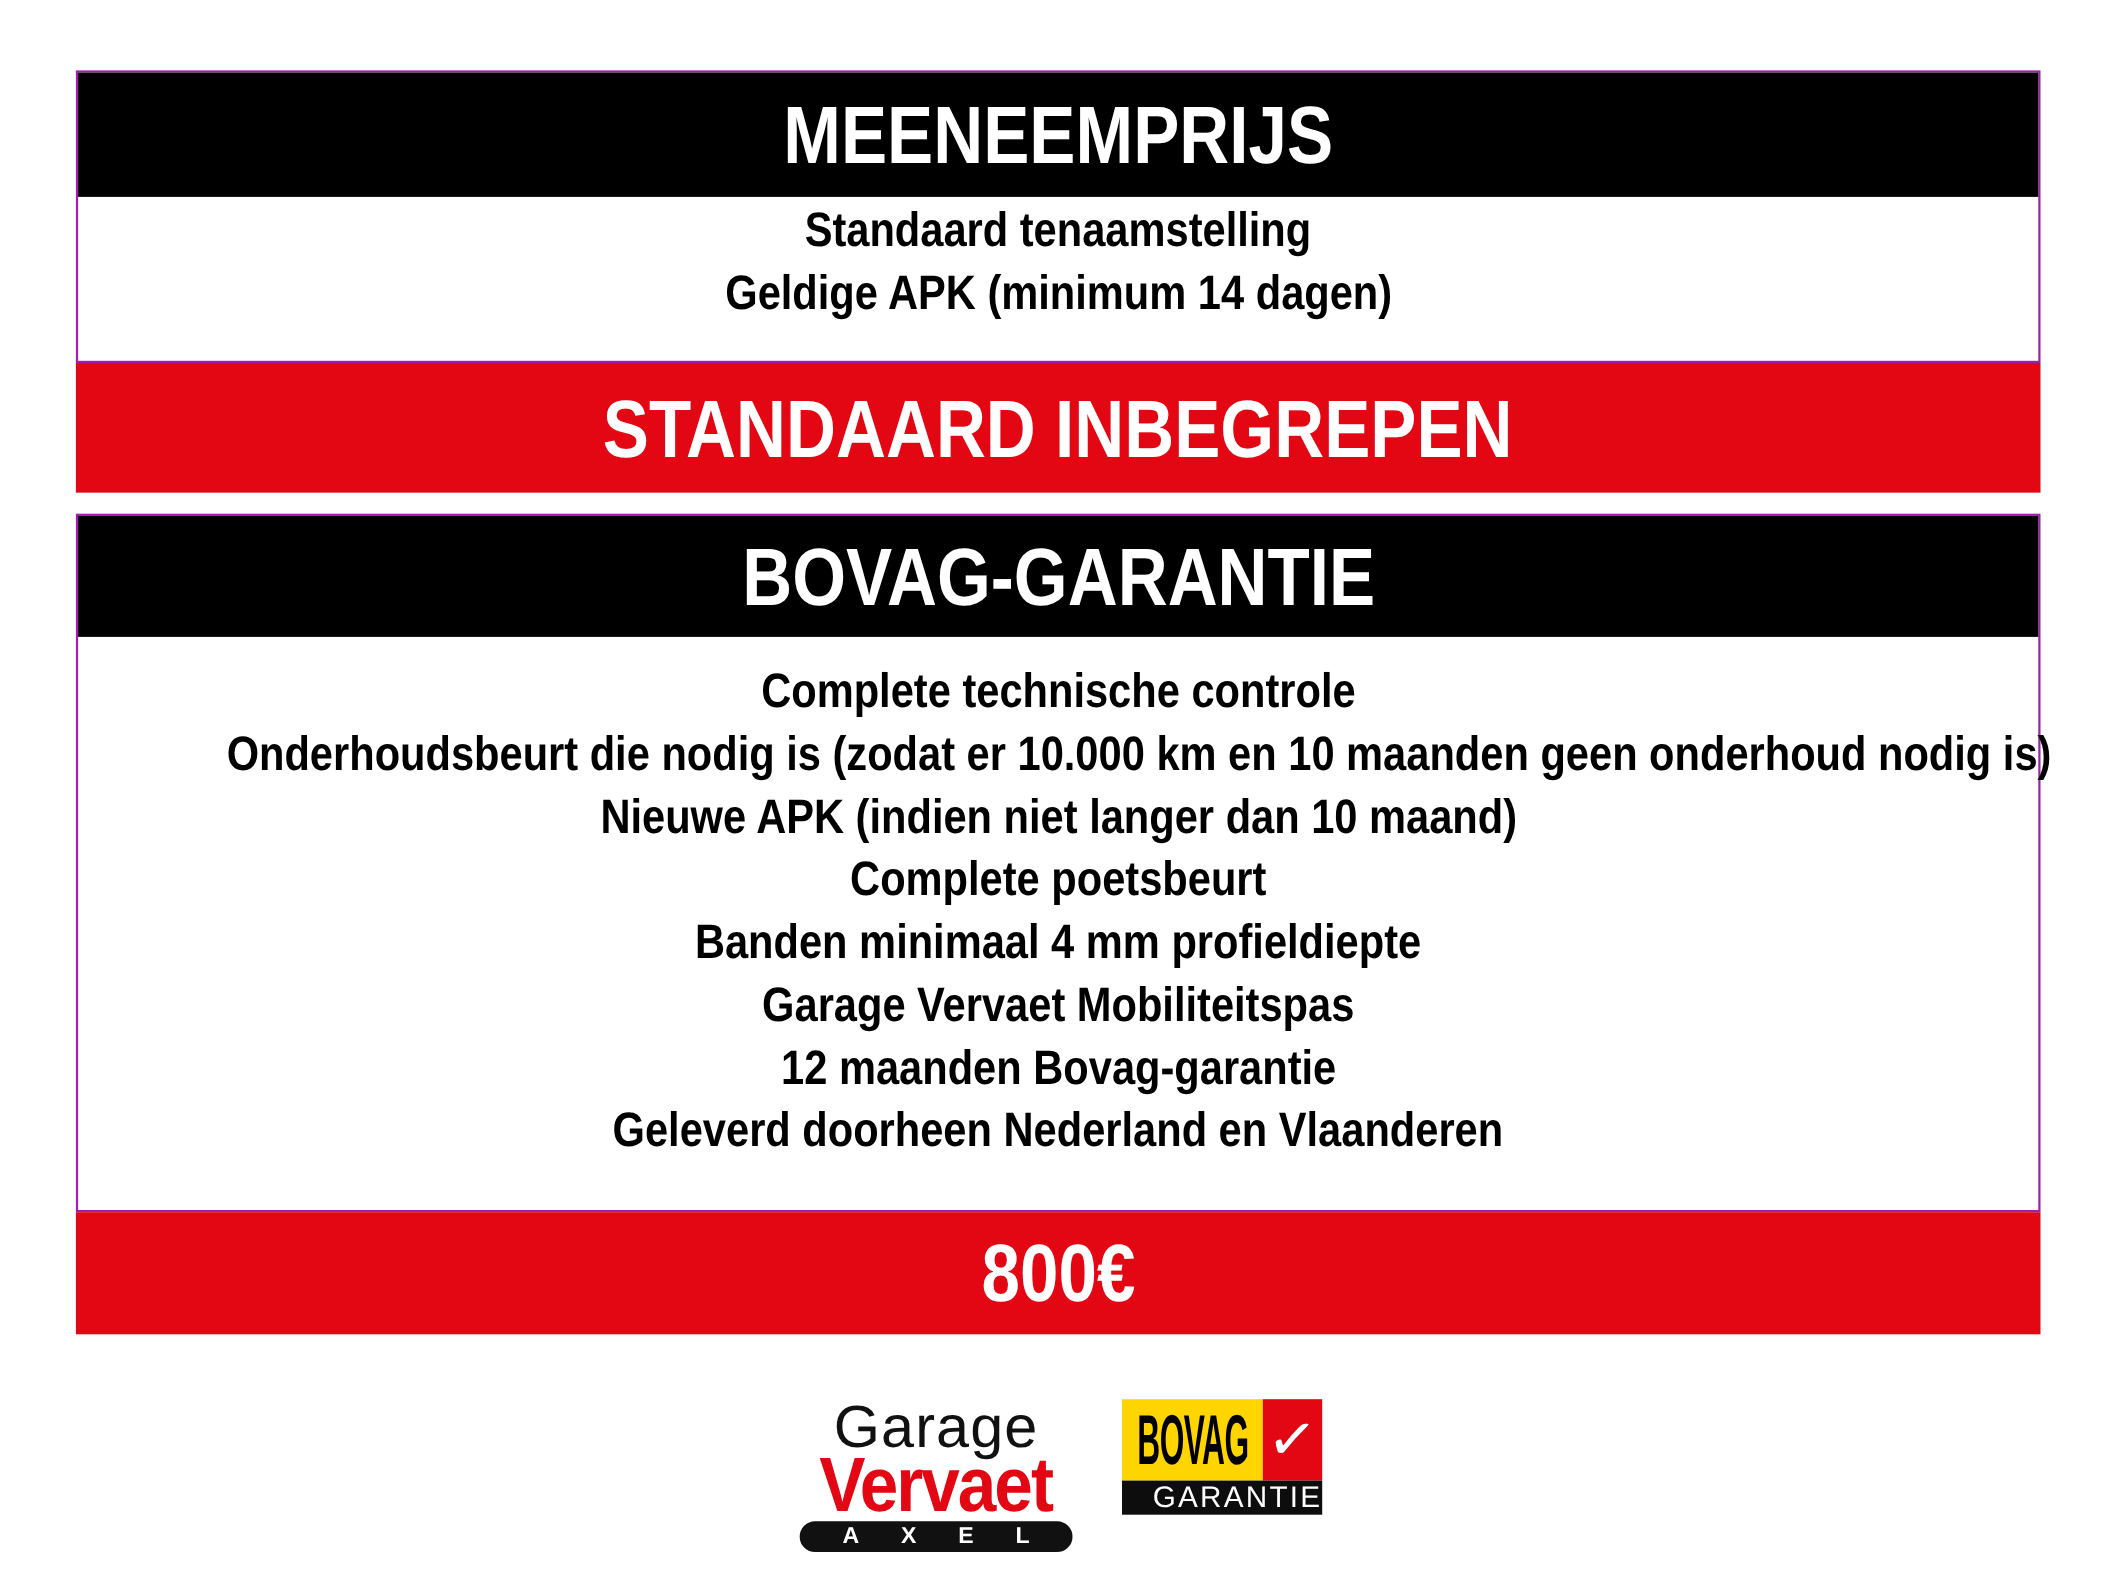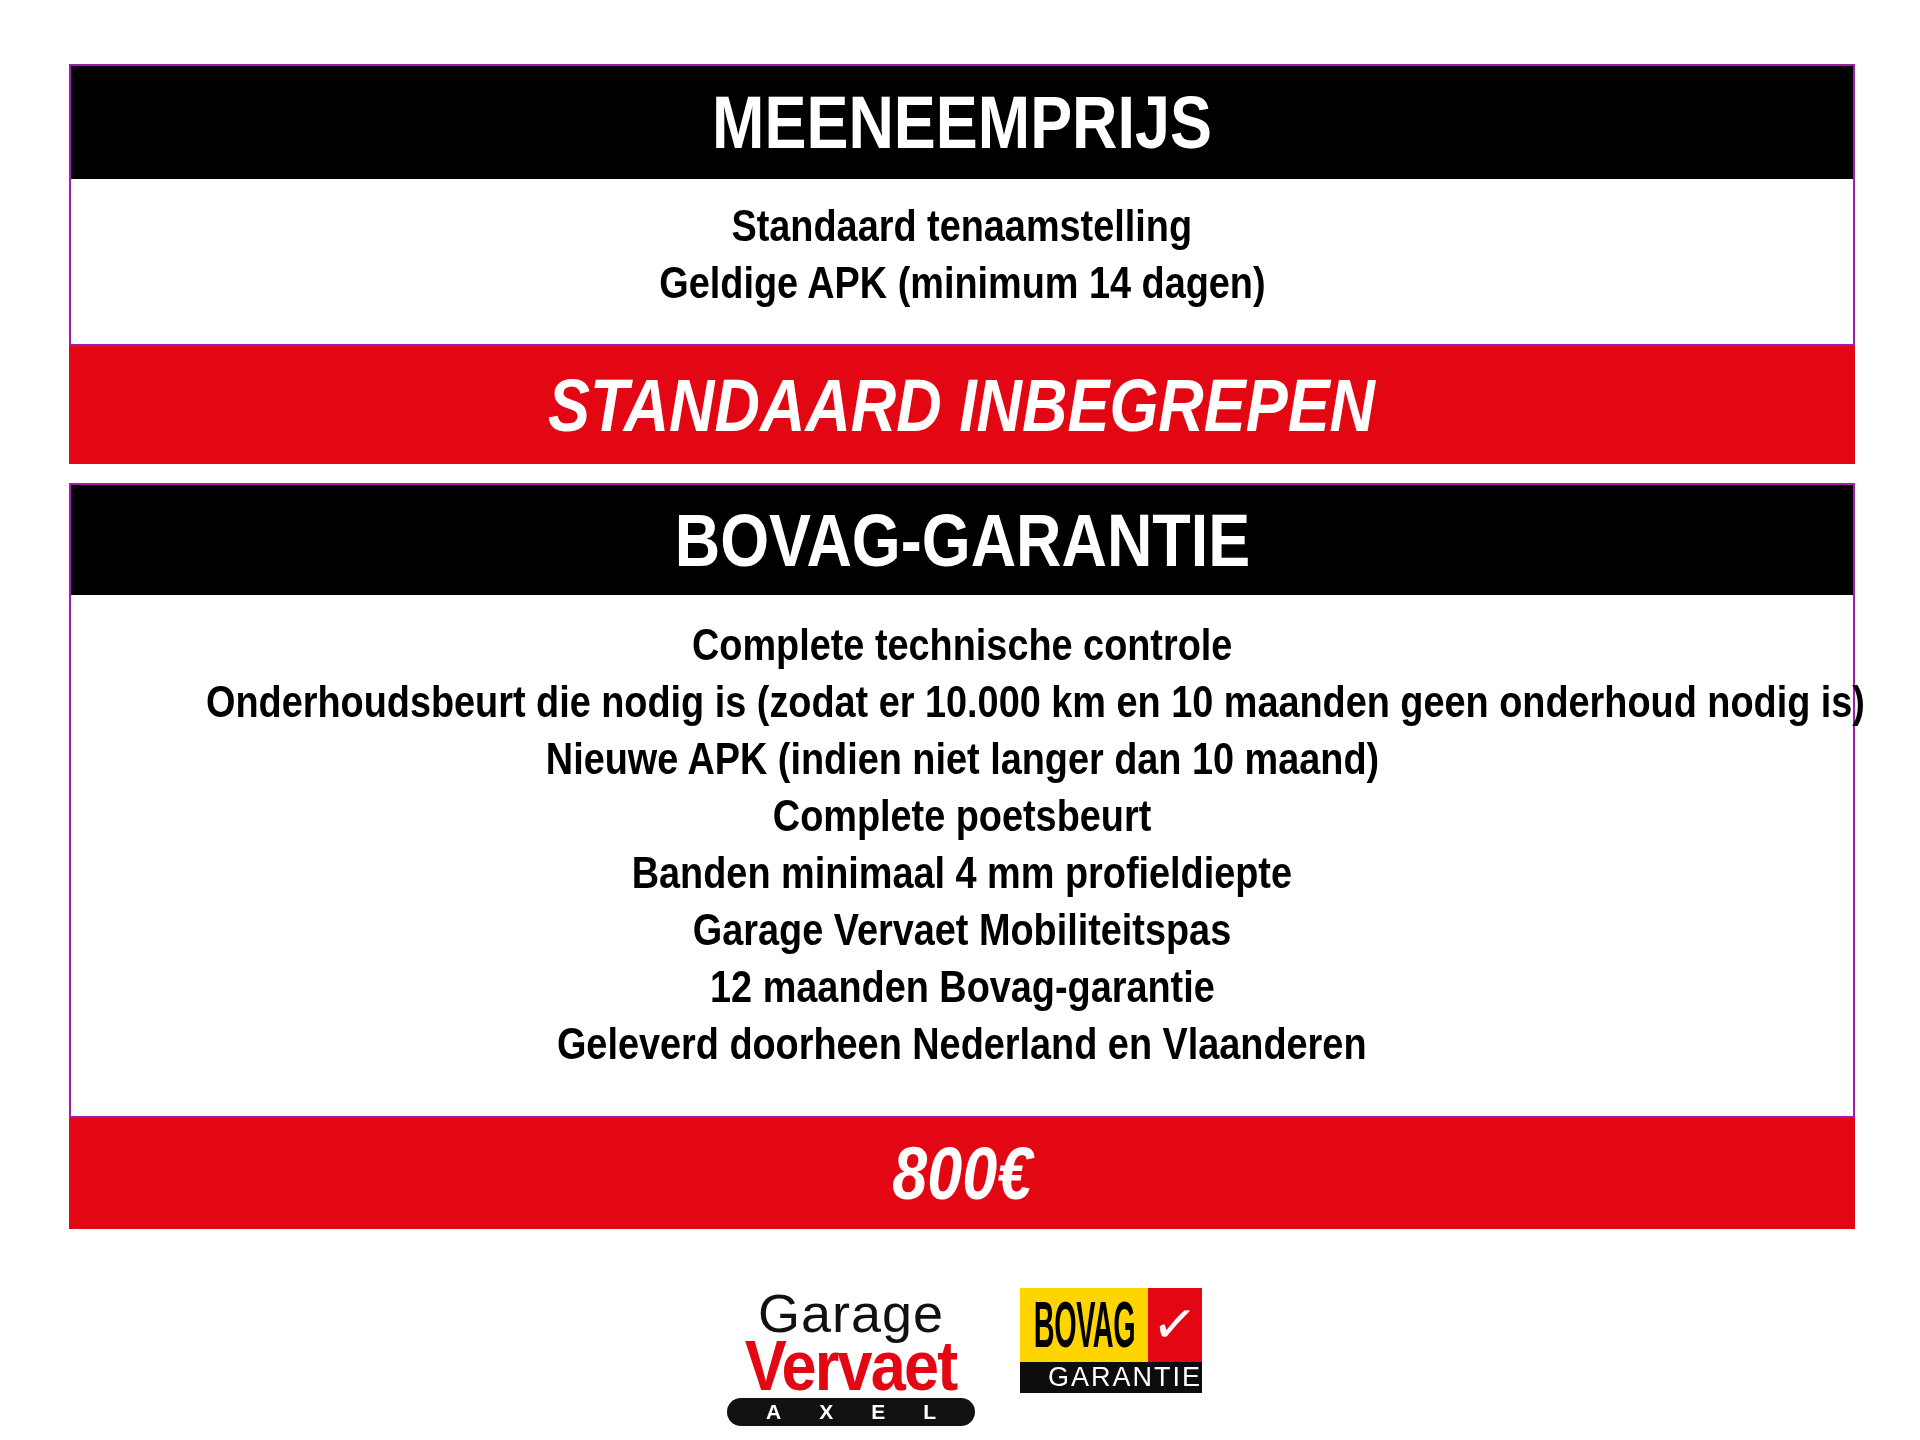--- a/index.html
+++ b/index.html
@@ -4,36 +4,36 @@
 <style>
   html,body{margin:0;padding:0;background:#ffffff;}
   .canvas{
     position:relative;width:1920px;height:1440px;background:#ffffff;overflow:hidden;
     font-family:"Liberation Sans","DejaVu Sans",sans-serif;color:#000;
   }
   .wrap{margin-left:69px;width:1786px;padding-top:64px;}
   .box{border:2px solid #a21caf;box-sizing:border-box;background:#fff;}
   .bar{display:flex;align-items:center;justify-content:center;}
   .bar.black{background:#000000;}
-  .bar.red{background:#e30613;font-style:italic;}
+  .bar.red{background:#e30613;}
   .hdr1{height:113px;}
   .hdr2{height:110px;}
   .redbar1{height:118px;}
   .redbar2{height:111px;}
   .spacer{height:19px;background:#fff;}
   .cond{display:inline-block;white-space:nowrap;transform-origin:50% 50%;}
   .h{
     font-weight:bold;font-size:74px;color:#ffffff;letter-spacing:0px;
     transform:scaleX(0.85);
   }
   .b{
     font-weight:bold;font-size:44px;color:#000000;
     transform:scaleX(0.86);
   }
-  .body1{height:147px;padding-top:18px;}
+  .body1{height:147px;padding-top:2px;}
   .body2{height:500px;padding-top:21px;}
   .line{height:57px;line-height:57px;text-align:center;}
   
   .footer{margin-top:59px;margin-left:657px;display:flex;gap:44px;align-items:flex-start;height:128px;}
   .vervaet{width:250px;display:flex;flex-direction:column;align-items:center;}
   .vv-garage{font-size:54px;line-height:50px;font-weight:normal;color:#111;letter-spacing:1px;}
   .vv-name{font-size:70px;line-height:56px;font-weight:bold;color:#e30613;display:inline-block;transform:scaleX(0.9);letter-spacing:-2px;}
   .vv-pill{
     margin-top:4px;width:248px;height:28px;background:#111;border-radius:14px;
     display:flex;align-items:center;justify-content:center;

